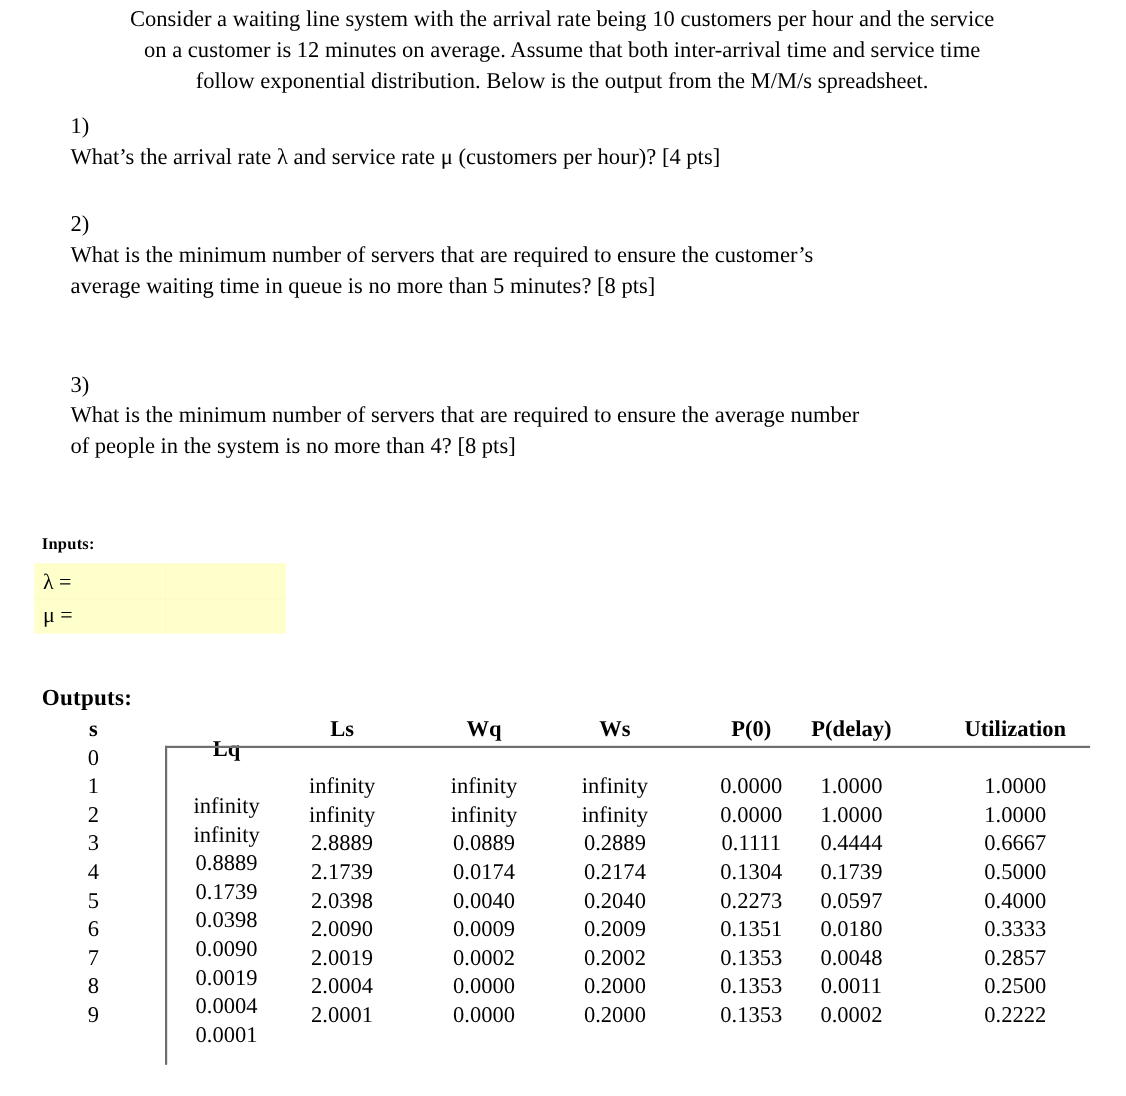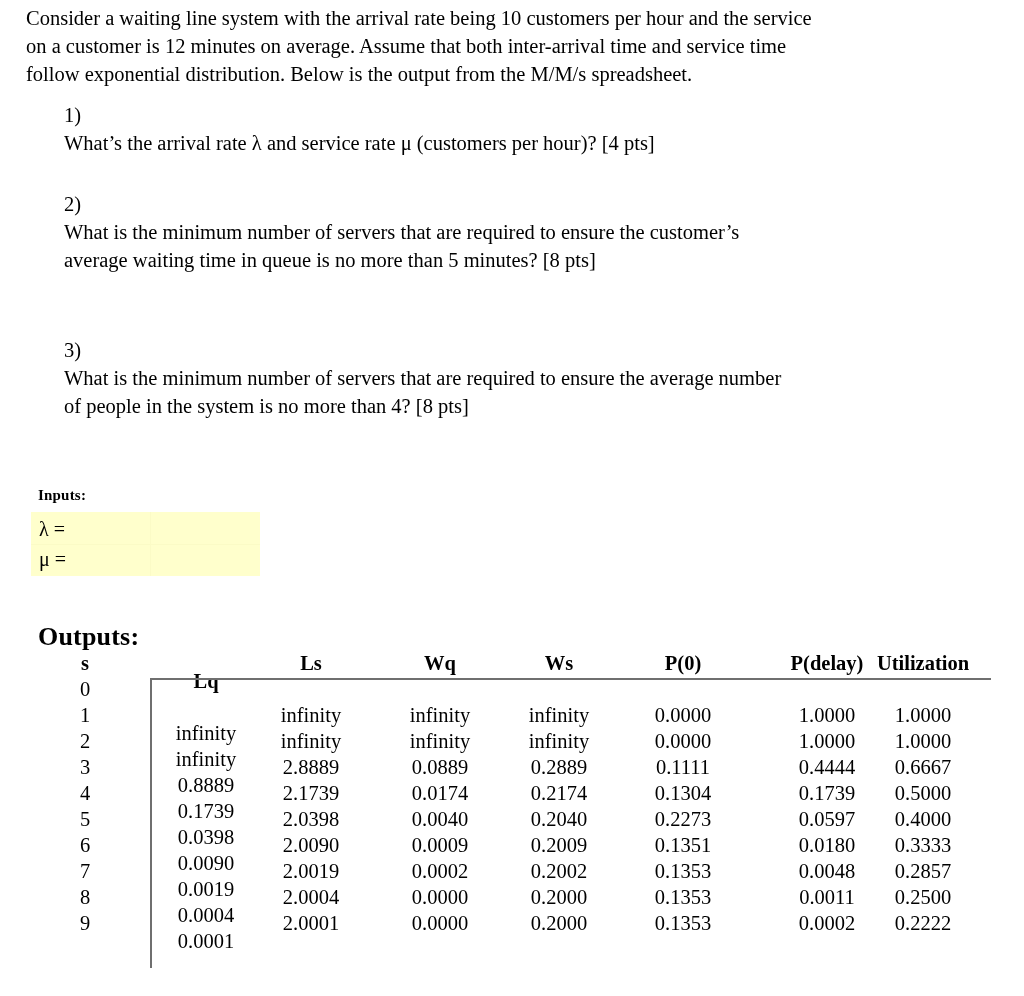--- a/index.html
+++ b/index.html
@@ -19,21 +19,21 @@
   
   #intro {
     position: absolute;
     left: 26px;
     top: 4px;
     width: 970px;
     font-size: 20.5px;
     line-height: 28px;
     text-align: left;
   }
-  #intro .ln { display: block; white-space: nowrap; }
+  #intro .ln { display: block; white-space: nowrap; text-align: center; }
 
   
   .question {
     position: absolute;
     left: 64px;
     width: 940px;
     font-size: 20.5px;
     line-height: 28px;
   }
   .question .qnum {
@@ -92,21 +92,21 @@
     line-height: 30px;
   }
   #inputs-box .in-label.r1 { top: 2px; }
   #inputs-box .in-label.r2 { top: 32px; }
 
   
   #outputs-heading {
     position: absolute;
     left: 38px;
     top: 622px;
-    font-size: 26px;
+    font-size: 21px;
     font-weight: bold;
     letter-spacing: 0.2px;
   }
 
   #outputs-table {
     position: absolute;
     left: 0px;
     top: 652px;
     width: 1024px;
   }
@@ -129,21 +129,21 @@
     white-space: nowrap;
   }
 
   
   .c-s   { left: 55px;  width: 60px;  }
   .c-lq  { left: 155px; width: 102px; margin-top: 18px; }
   .c-ls  { left: 260px; width: 102px; }
   .c-wq  { left: 389px; width: 102px; }
   .c-ws  { left: 508px; width: 102px; }
   .c-p0  { left: 632px; width: 102px; }
-  .c-pd  { left: 764px; width: 126px; font-family: Liberation Serif, serif; }
+  .c-pd  { left: 711px; width: 126px; font-family: Liberation Serif, serif; }
   .c-ut  { left: 857px; width: 132px; }
 
   
   #header-rule {
     position: absolute;
     left: 150px;
     top: 678px;
     width: 841px;
     height: 2px;
     background: #6f6f6f;

